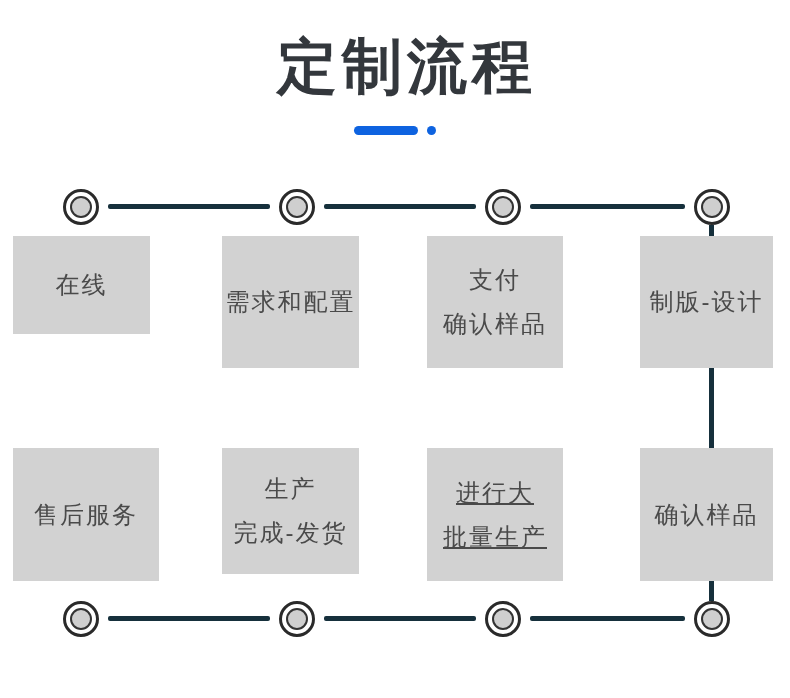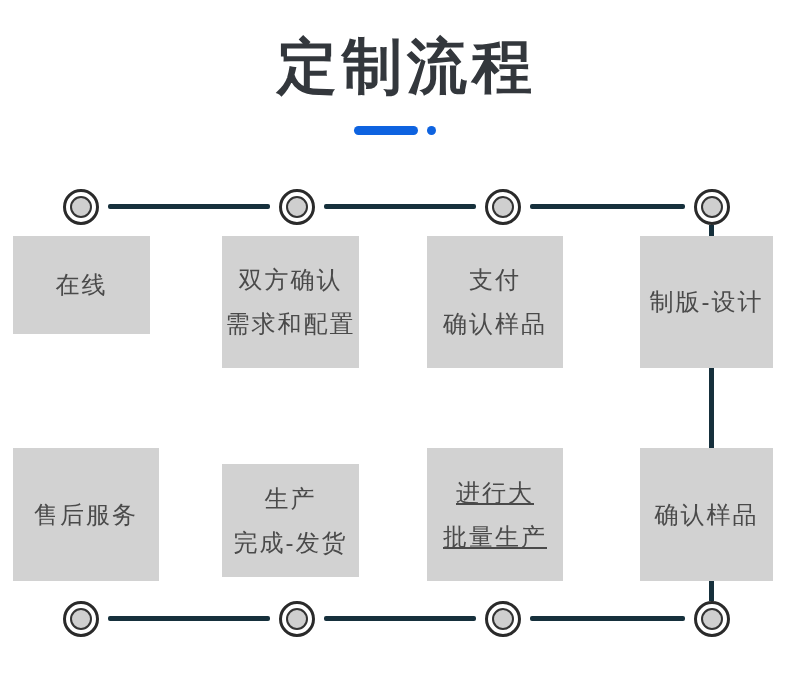--- a/index.html
+++ b/index.html
@@ -55,21 +55,21 @@
   
   .va{top:225px;height:11px;} .vb{top:368px;height:80px;} .vc{top:581px;height:20px;}
 
   
   .b1{left:13px;top:236px;width:137px;height:98px;}
   .b2{left:222px;top:236px;width:137px;height:132px;}
   .b3{left:427px;top:236px;width:136px;height:132px;}
   .b4{left:640px;top:236px;width:133px;height:132px;}
   
   .b5{left:13px;top:448px;width:146px;height:133px;}
-  .b6{left:222px;top:448px;width:137px;height:113px;margin-top:16px;}
+  .b6{left:222px;top:448px;width:137px;height:126px;}
   .b7{left:427px;top:448px;width:136px;height:133px;text-decoration:underline;}
   .b8{left:640px;top:448px;width:133px;height:133px;justify-content:center;}
 </style>
 </head>
 <body>
 
 <div class="page">
 
   <div class="title">定制流程</div>
 
@@ -95,21 +95,20 @@
     </div>
 
   <div class="vline va"></div>
   <div class="vline vb"></div>
   <div class="vline vc"></div>
 
   <div class="box b1">
     <span>在线</span>
   </div>
   <div class="box b2">
-    <span>双方确认</span>
     <span>需求和配置</span>
   </div>
   <div class="box b3">
     <span>支付</span>
     <span>确认样品</span>
   </div>
   <div class="box b4">
     <span>制版-设计</span>
 
   </div>

